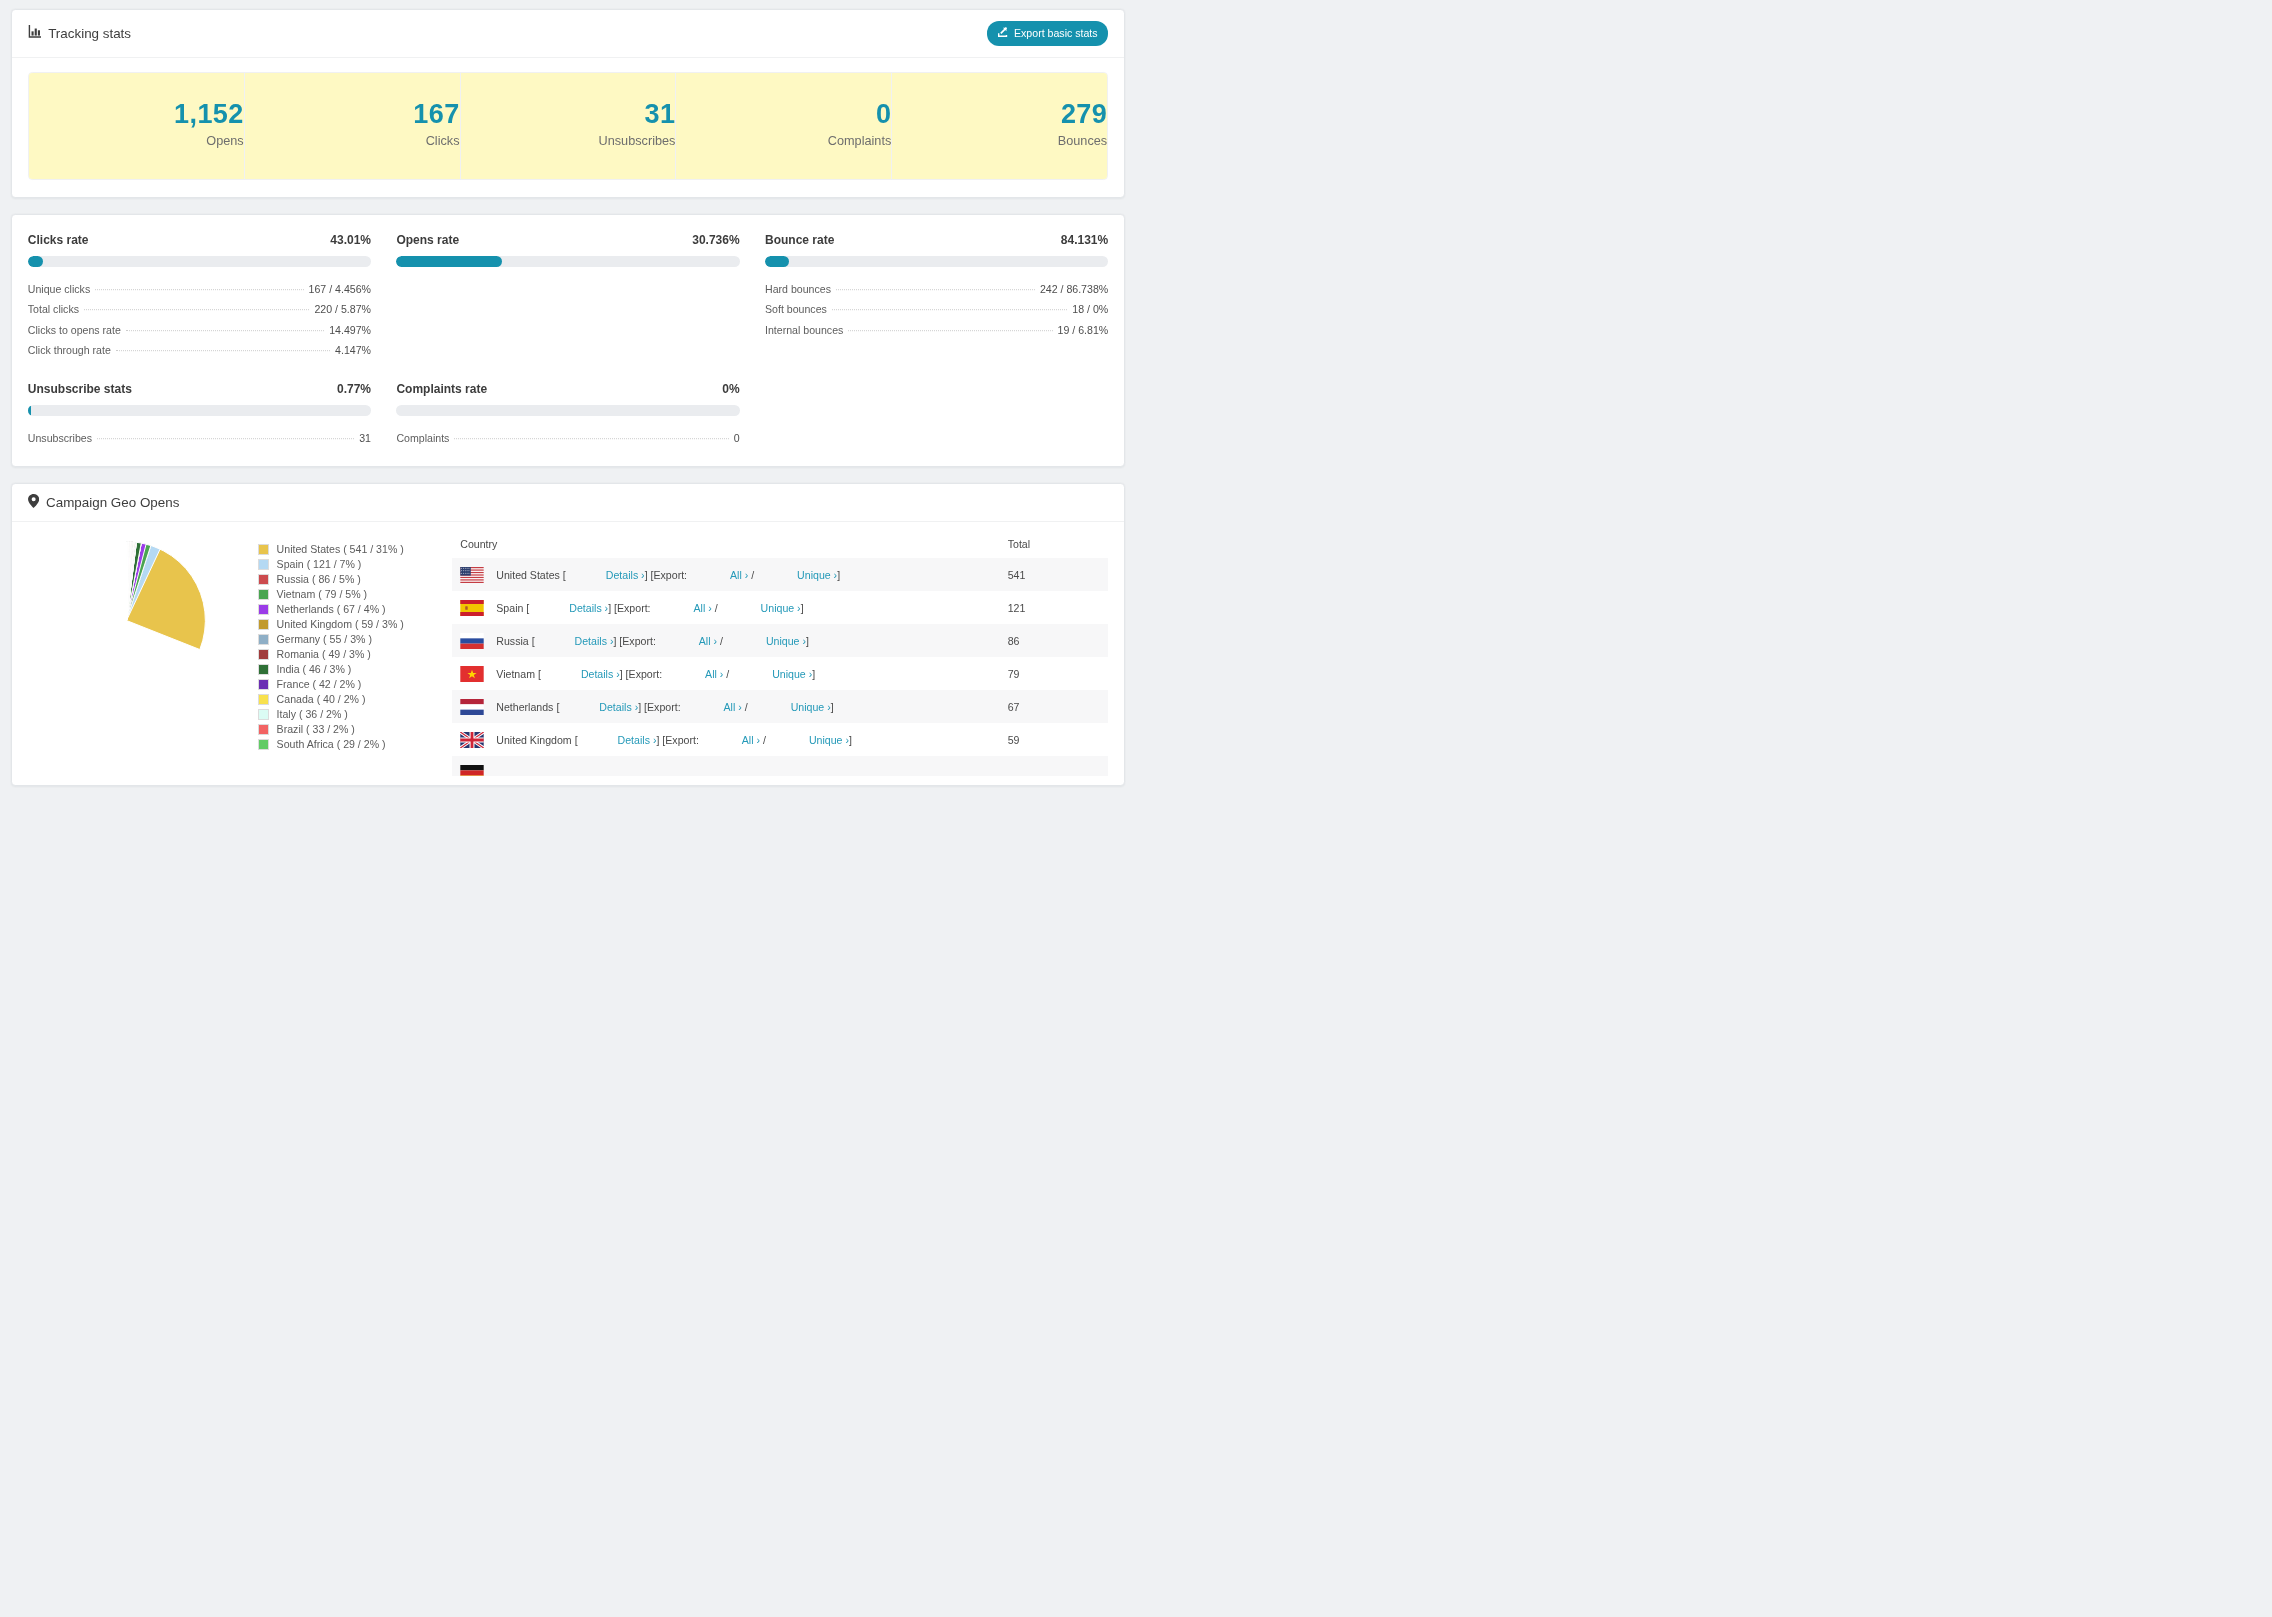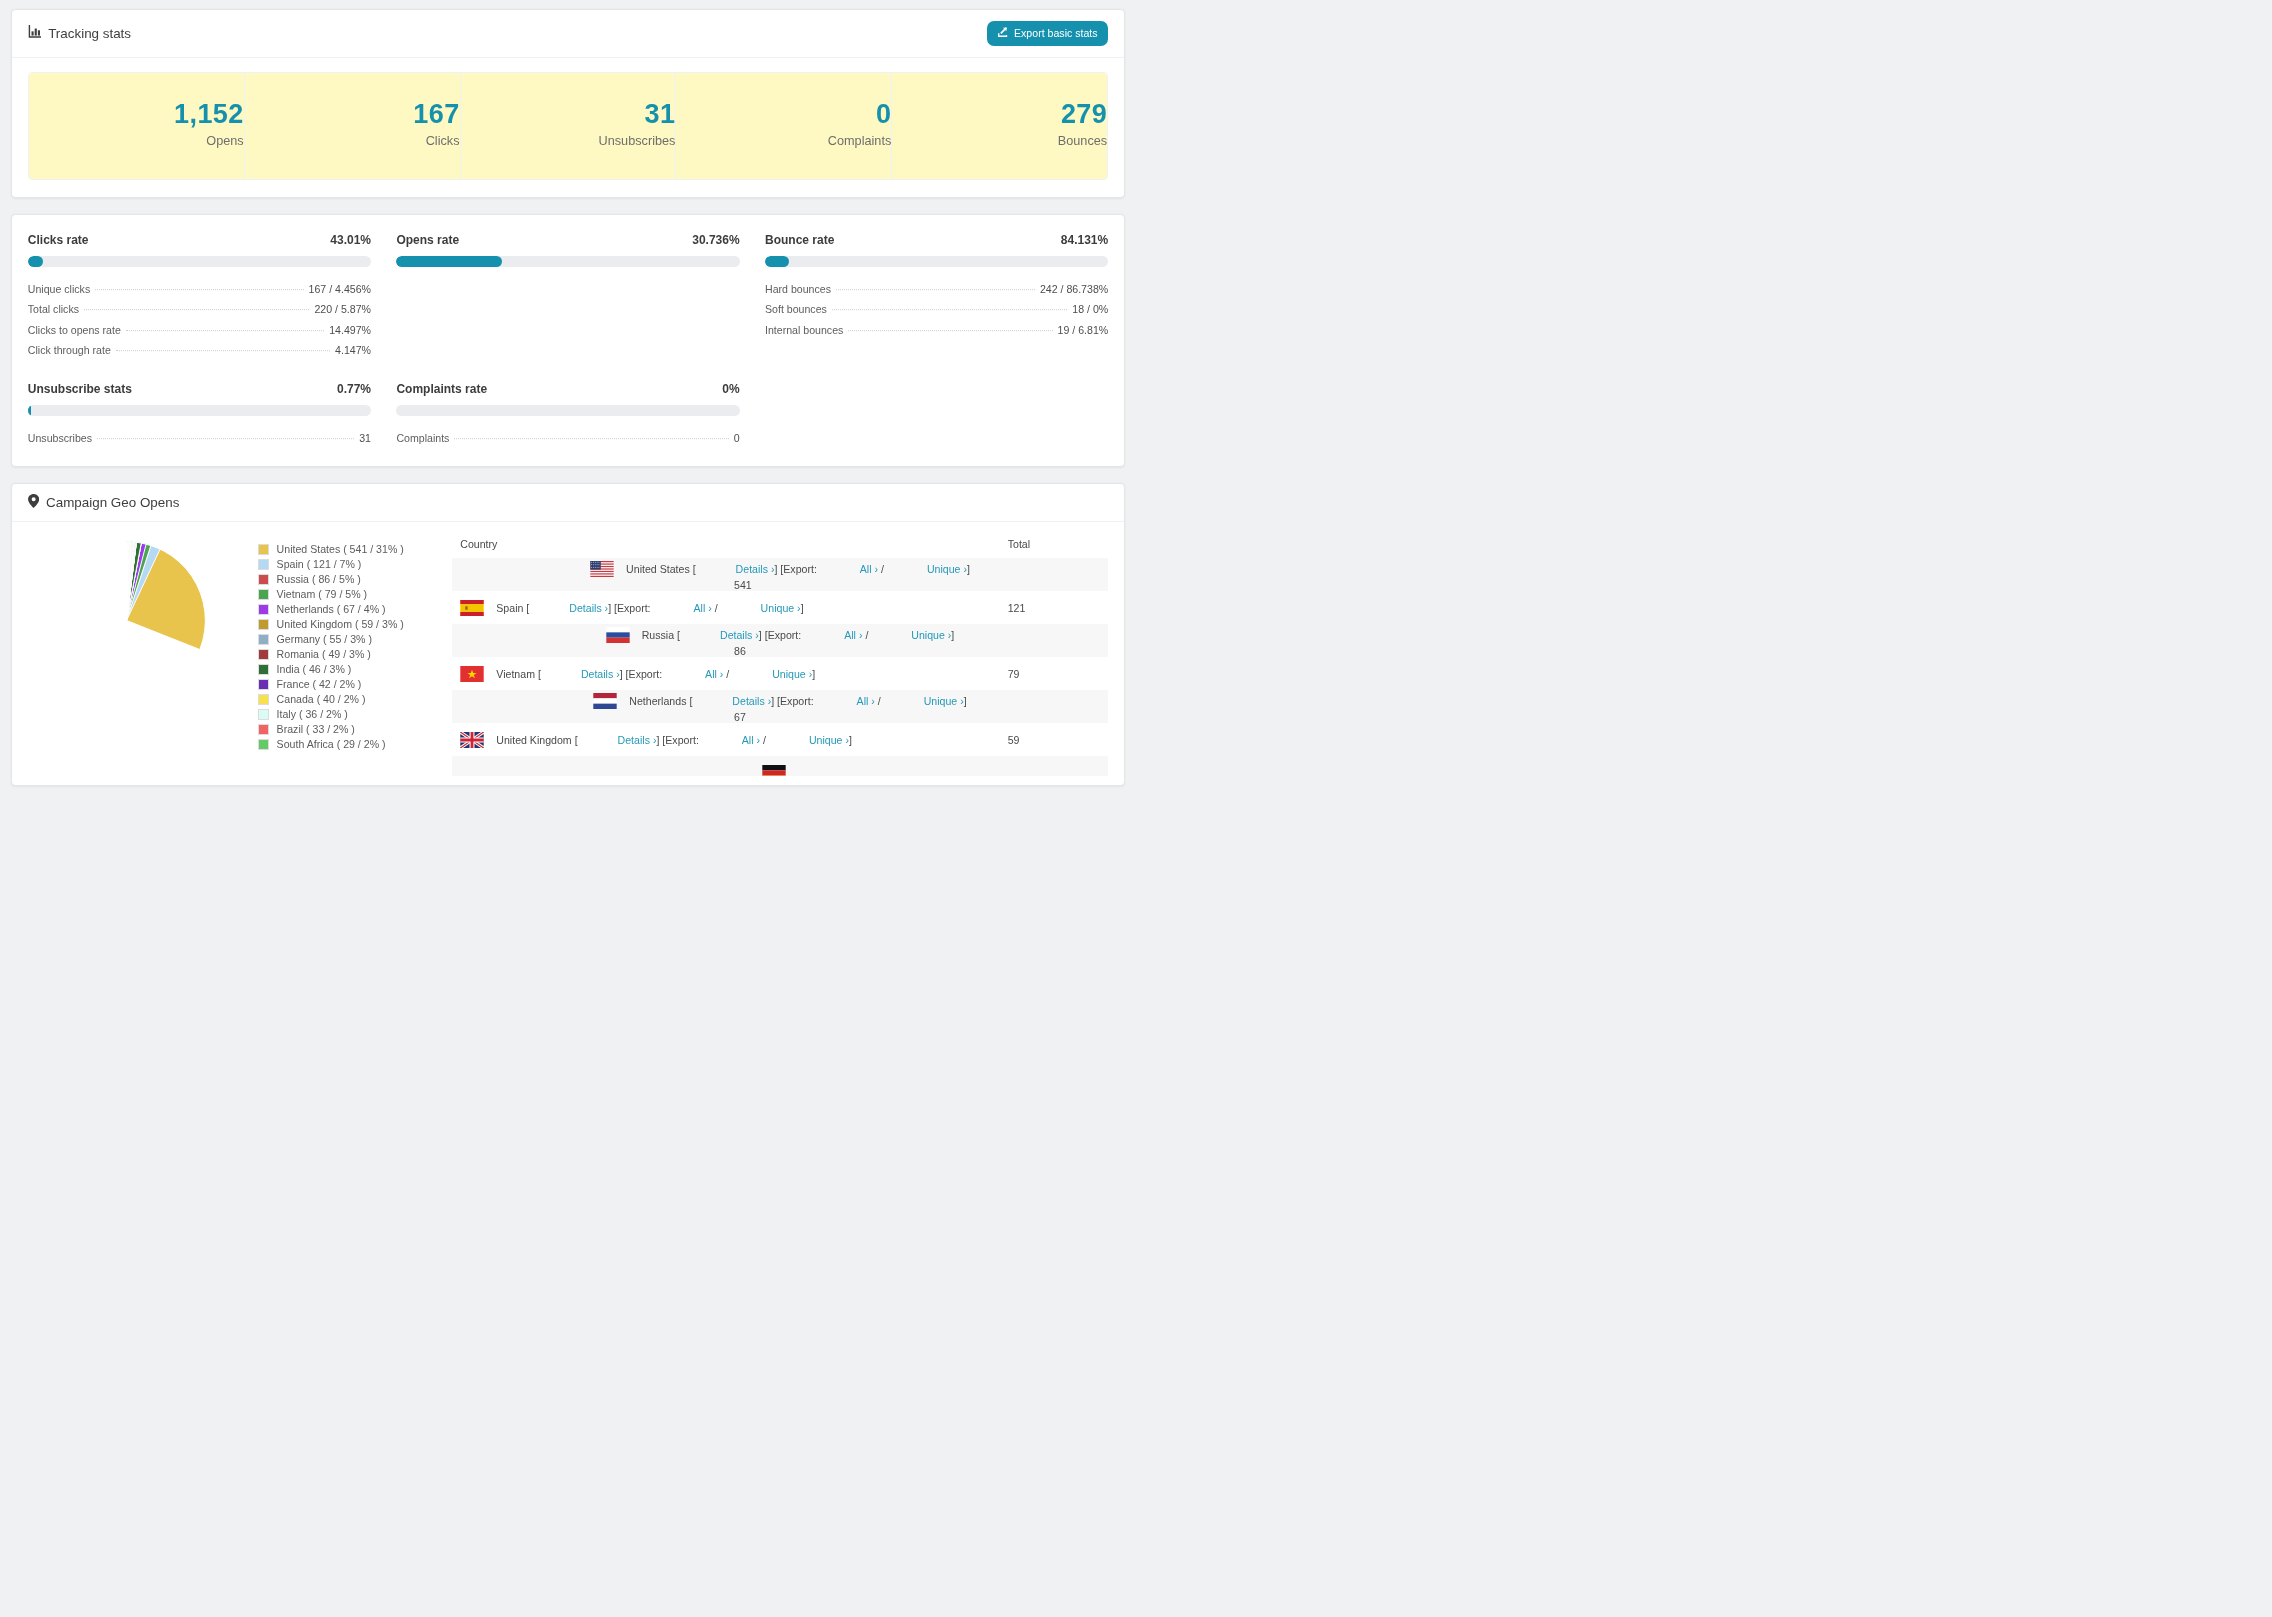--- a/index.html
+++ b/index.html
@@ -20,21 +20,21 @@
     display:flex;align-items:center;justify-content:space-between;
     padding:11.3px 15.5px;border-bottom:0.7px solid #f0f1f2;
   }
   .card-title{
     display:flex;align-items:center;gap:7px;
     font-size:13.4px;font-weight:400;color:#3e3e3e;
   }
   .card-title svg{flex:none;}
   .btn-primary{
     display:inline-flex;align-items:center;gap:5.6px;
-    background:#1591ad;color:#fff;border:none;border-radius:7px;
+    background:#1591ad;color:#fff;border:none;border-radius:12px;
     font-family:inherit;font-size:10.6px;padding:6.4px 10.6px;cursor:pointer;
   }
   .stats-row{
     display:flex;margin:14px 15.5px 17px;
     border:0.7px solid #f0f1f2;border-radius:4.2px;overflow:hidden;
   }
   .stat{
     flex:1;text-align:right;padding:25.4px 0 31px;
     border-right:0.7px solid #f0f1f2;background:#fef9c3;
   }
@@ -54,21 +54,21 @@
   
   .geo-card{margin-top:15.5px;height:301px;overflow:hidden;}
   .geo-content{display:flex;align-items:flex-start;padding:0 15.5px 0 30px;}
   .pie-wrap{width:169px;height:169px;margin-top:14px;flex:none;}
   .legend{list-style:none;margin:20px 0 0 47px;padding:0;flex:none;}
   .legend li{display:flex;align-items:center;font-size:10.6px;color:#5c5c5c;line-height:15px;}
   .swatch{width:8.5px;height:8.5px;border:1.4px solid #dcdcdc;margin-right:7.8px;flex:none;}
   .geo-table{flex:1;margin-left:48px;margin-top:8.5px;height:246px;overflow:hidden;font-size:10.6px;}
   .trow{display:flex;align-items:center;height:33px;padding:0 8.5px;}
   .trow.head{height:28px;color:#4a4a4a;}
-  .trow.zebra{background:#f7f7f8;flex-direction:column;}
+  .trow.zebra{background:#f7f7f8;}
   .cell-country{flex:1;display:flex;align-items:center;white-space:nowrap;color:#4a4a4a;}
   .cell-total{width:92px;flex:none;color:#4a4a4a;}
   .flag{width:24px;height:16px;margin-right:12px;flex:none;display:inline-block;}
   .flag svg{display:block;width:100%;height:100%;}
   a.tlink{color:#2499b8;text-decoration:none;cursor:pointer;margin-left:40px;}
   .geo-card .card-header{padding:10px 15.5px;}
 </style>
 </head>
 <body>
 

